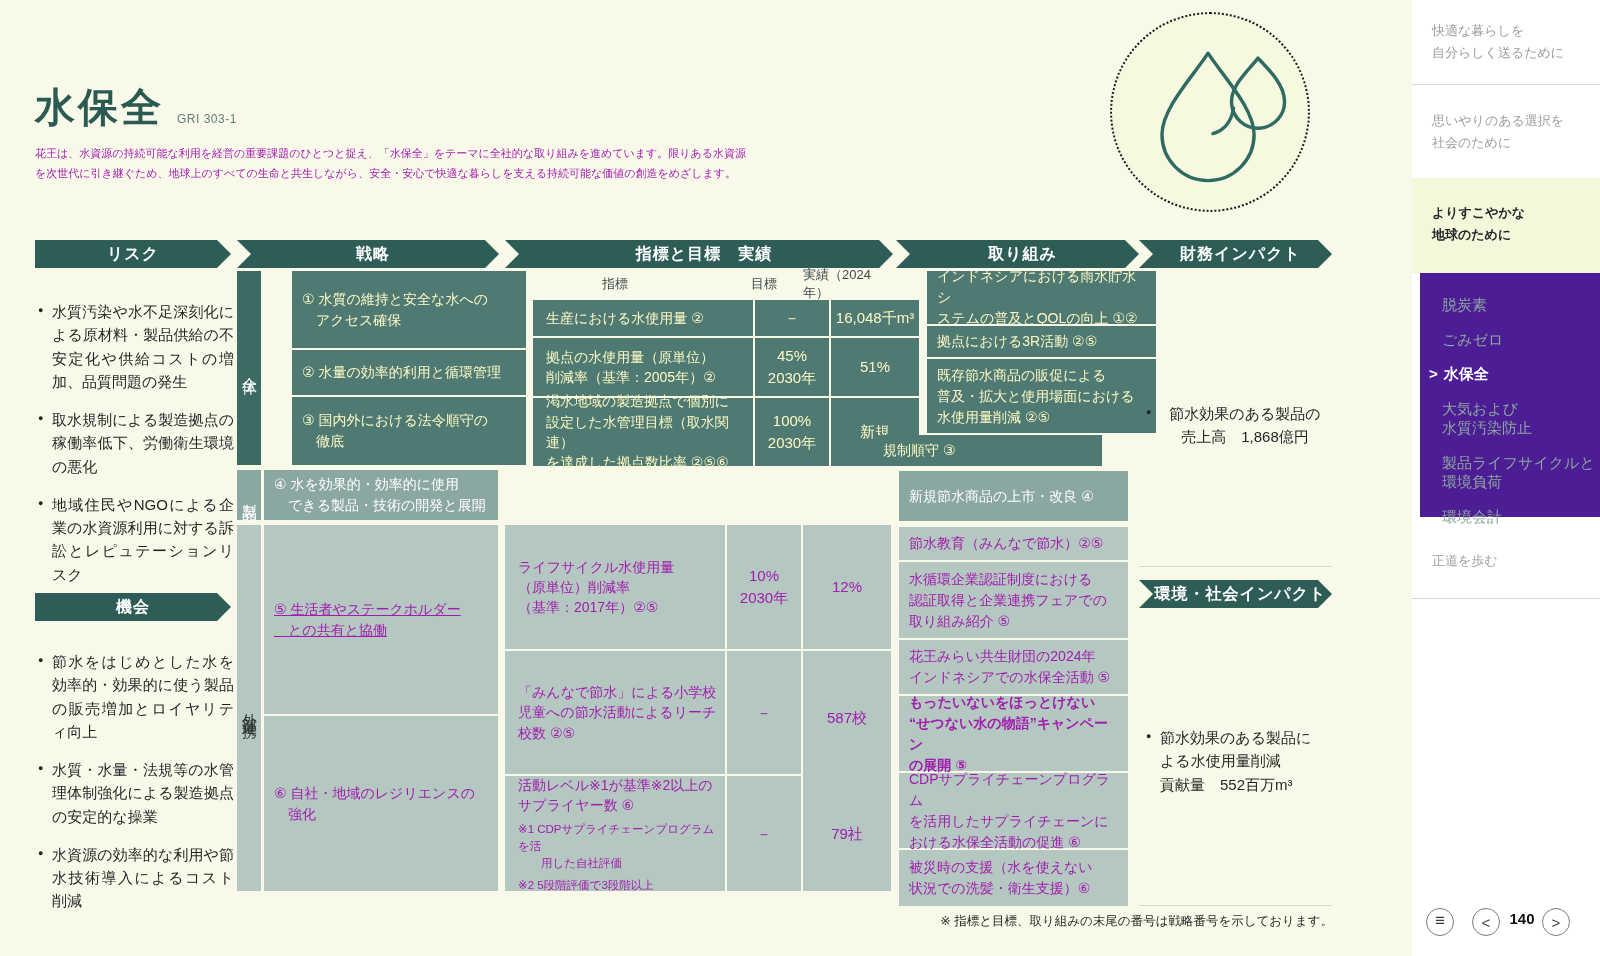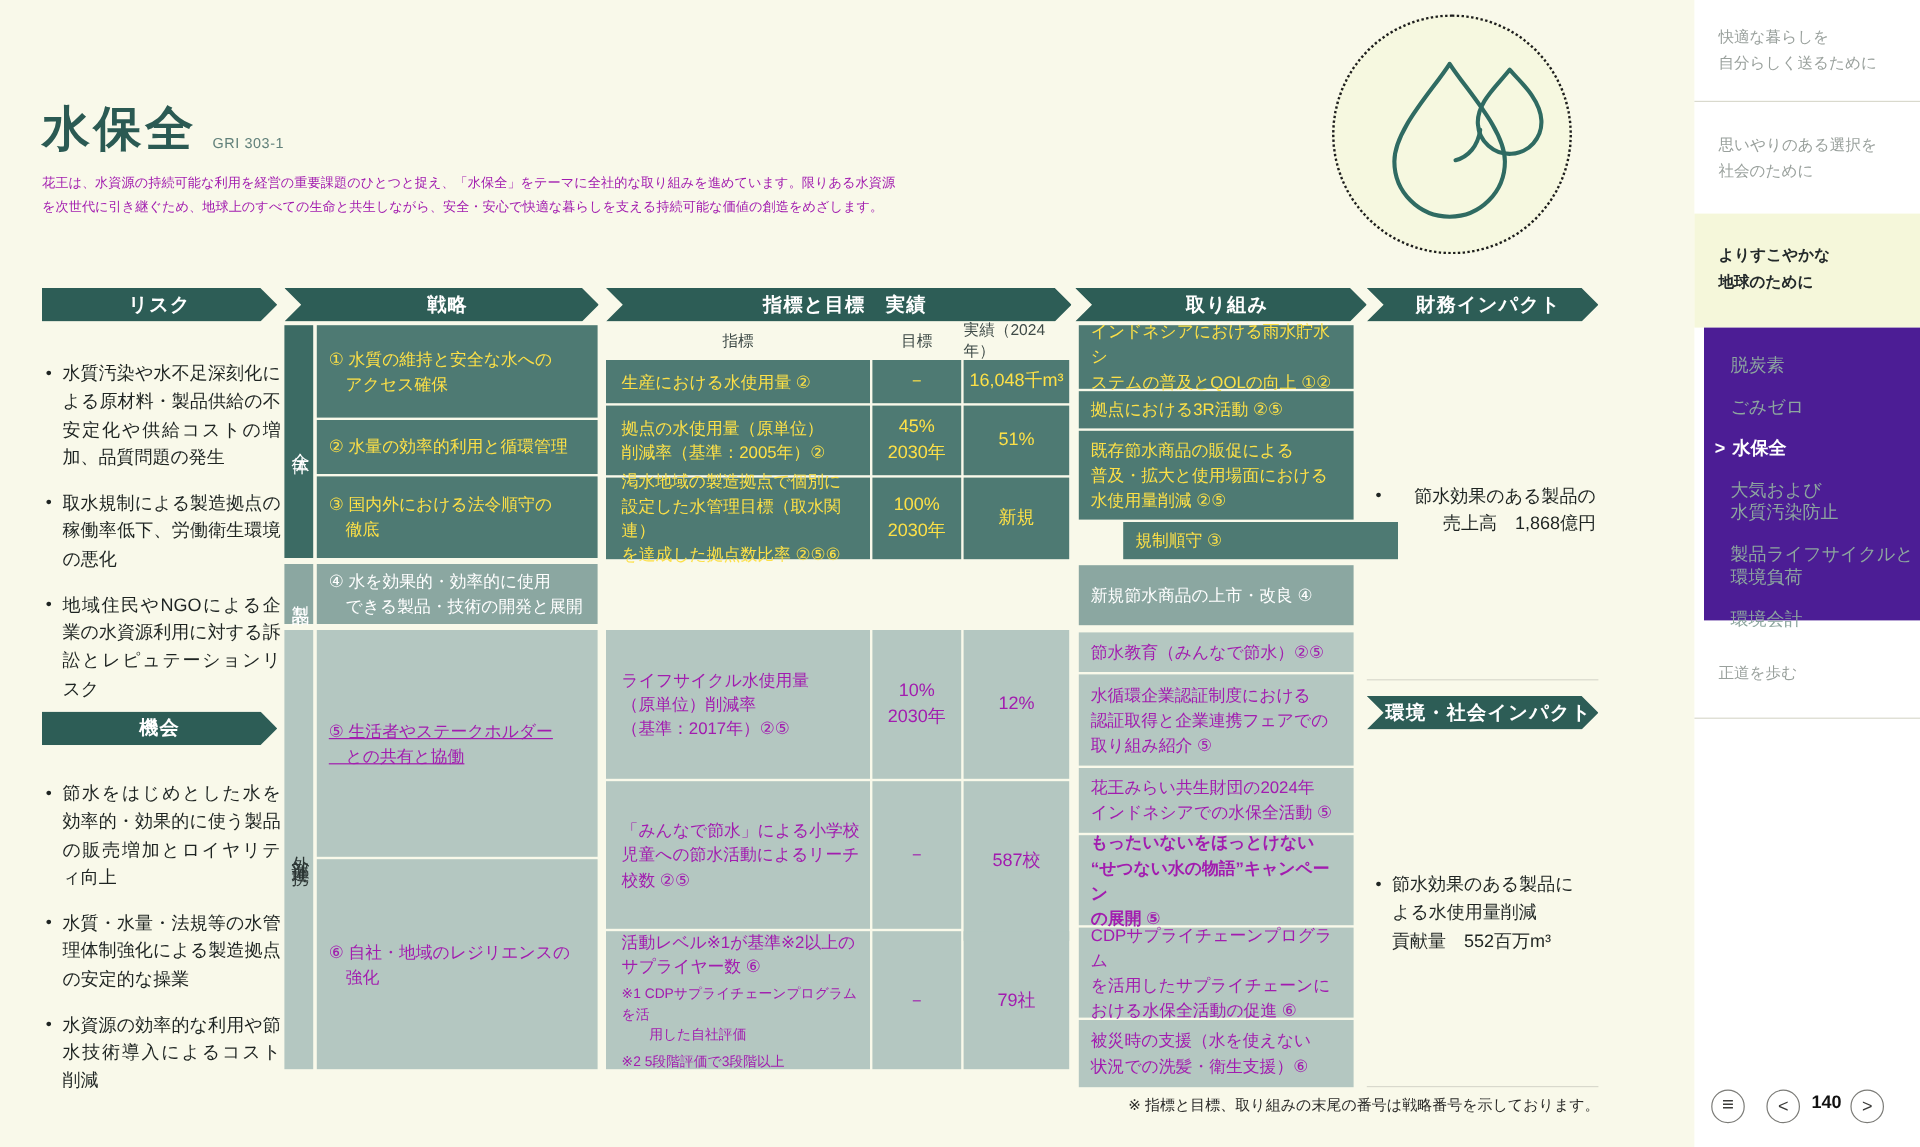--- a/index.html
+++ b/index.html
@@ -9,21 +9,21 @@
   .abs{position:absolute;box-sizing:border-box;}
   .pre{white-space:pre-line;}
   
   .arrow{height:28px;background:#2d5d56;color:#fff;font-size:16px;font-weight:bold;
          display:flex;align-items:center;justify-content:center;letter-spacing:1px;
          clip-path:polygon(0 0,calc(100% - 14px) 0,100% 50%,calc(100% - 14px) 100%,0 100%);}
   .arrow.notch{clip-path:polygon(0 0,calc(100% - 14px) 0,100% 50%,calc(100% - 14px) 100%,0 100%,14px 50%);
                padding-left:10px;}
   
   .cell{display:flex;align-items:center;font-size:14px;line-height:1.5;padding:6px 10px;}
-  .dark{background:#4e7a73;color:#fde047;}
+  .dark{background:#4e7a73;color:#fef9c3;margin-left:28px;}
   .midl{background:#8ba7a1;color:#fff;}
   .light{background:#b4c7c1;color:#a21caf;}
   .vlabel{writing-mode:vertical-rl;text-orientation:upright;display:flex;align-items:center;
           justify-content:center;font-size:15px;letter-spacing:3px;}
   
   .tcell{display:flex;align-items:center;justify-content:center;text-align:center;
          font-size:15px;line-height:1.45;}
   .tname{justify-content:flex-start;text-align:left;padding:8px 8px 8px 13px;font-size:14px;}
   .thead{font-size:13px;color:#3e4a47;display:flex;align-items:center;justify-content:center;}
   
@@ -139,39 +139,39 @@
   </div>
   <div class="abs tcell light pre" style="left:727px;top:776px;width:74px;height:115px;">－</div>
   <div class="abs tcell light pre" style="left:803px;top:776px;width:88px;height:115px;">79社</div>
 
   <div class="abs cell dark pre" style="left:899px;top:271px;width:229px;height:53px;">インドネシアにおける雨水貯水シ
 ステムの普及とQOLの向上 ①②</div>
   <div class="abs cell dark pre" style="left:899px;top:326px;width:229px;height:31px;">拠点における3R活動 ②⑤</div>
   <div class="abs cell dark pre" style="left:899px;top:359px;width:229px;height:74px;">既存節水商品の販促による
 普及・拡大と使用場面における
 水使用量削減 ②⑤</div>
-  <div class="abs cell dark pre" style="left:936px;top:435px;width:229px;height:31px;">規制順守 ③</div>
+  <div class="abs cell dark pre" style="left:845px;top:435px;width:229px;height:31px;">規制順守 ③</div>
   <div class="abs cell midl pre" style="left:899px;top:471px;width:229px;height:50px;">新規節水商品の上市・改良 ④</div>
   <div class="abs cell light pre" style="left:899px;top:527px;width:229px;height:33px;">節水教育（みんなで節水）②⑤</div>
   <div class="abs cell light pre" style="left:899px;top:562px;width:229px;height:76px;">水循環企業認証制度における
 認証取得と企業連携フェアでの
 取り組み紹介 ⑤</div>
   <div class="abs cell light pre" style="left:899px;top:640px;width:229px;height:54px;">花王みらい共生財団の2024年
 インドネシアでの水保全活動 ⑤</div>
   <div class="abs cell light pre" style="left:899px;top:696px;width:229px;height:75px;font-weight:bold;">もったいないをほっとけない
 “せつない水の物語”キャンペーン
 の展開 ⑤</div>
   <div class="abs cell light pre" style="left:899px;top:773px;width:229px;height:75px;">CDPサプライチェーンプログラム
 を活用したサプライチェーンに
 おける水保全活動の促進 ⑥</div>
   <div class="abs cell light pre" style="left:899px;top:850px;width:229px;height:56px;">被災時の支援（水を使えない
 状況での洗髪・衛生支援）⑥</div>
 
   <div class="abs" style="left:1146px;top:402px;width:184px;">
-    <div class="bitem pre" style="text-align:right;">節水効果のある製品の
+    <div class="bitem pre" style="text-align:center;">節水効果のある製品の
 売上高　1,868億円</div>
   </div>
 
   <div class="abs divider" style="left:1139px;top:566px;width:193px;"></div>
   <div class="abs" style="left:1146px;top:726px;width:184px;">
     <div class="bitem pre" style="text-align:left;">節水効果のある製品に
 よる水使用量削減
 貢献量　552百万m³</div>
   </div>
   <div class="abs divider" style="left:1139px;top:905px;width:193px;"></div>

